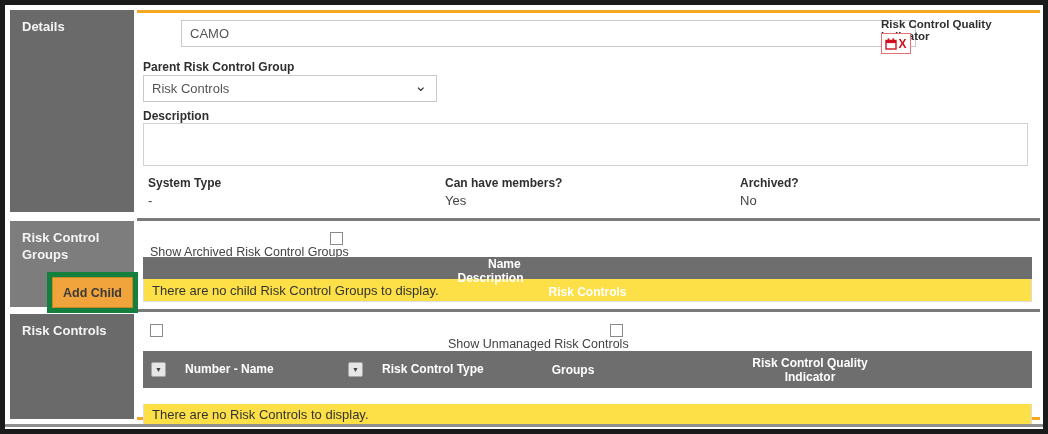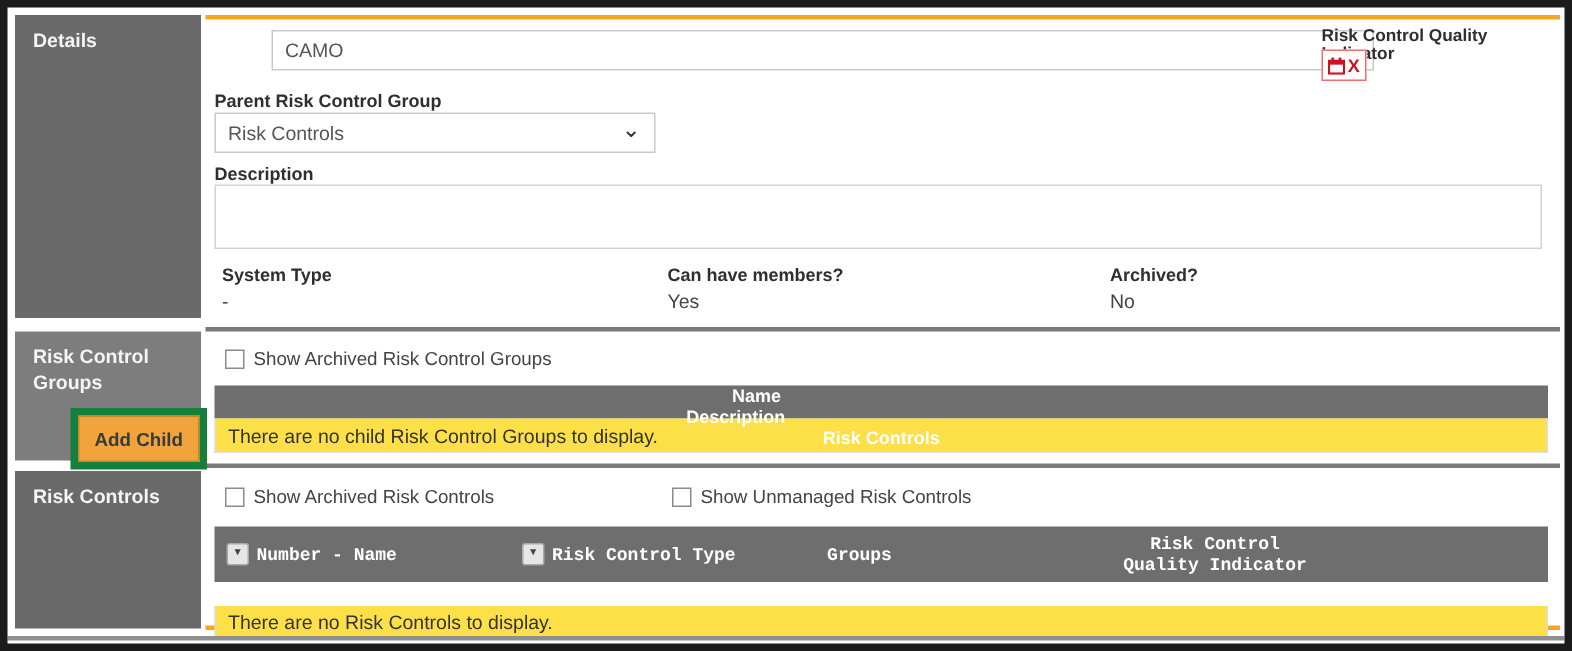--- a/index.html
+++ b/index.html
@@ -46,21 +46,21 @@
     font-size:13px; color:#555; padding:0 26px 0 8px; cursor:default; }
   #parent-select .chev { position:absolute; right:9px; top:1px; font-size:15px; color:#333; }
   #desc-label { left:143px; top:109px; }
   #desc-textarea { left:143px; top:123px; width:885px; height:43px;
     border:1px solid #d2d2d2; resize:none; font-family:"Liberation Sans",sans-serif;
     font-size:13px; color:#444; padding:4px 6px; }
   .fl { top:176px; } .fv { top:193px; }
   .fcol1 { left:148px; } .fcol2 { left:445px; } .fcol3 { left:740px; }
 
   
-  .cb-row { display:flex; align-items:flex-end; height:14px; }
+  .cb-row { display:flex; align-items:flex-end; height:14px;flex-direction:column; }
   .checkbox { width:13px; height:13px; border:1px solid #8a8a8a; background:#fff;
     display:inline-block; margin-right:6px; flex:0 0 auto; }
   .cb-label { font-size:12.5px; color:#444; white-space:nowrap; }
   #rcg-cb-row { left:150px; top:232px; }
   #rc-cb-row-1 { left:150px; top:324px; }
   #rc-cb-row-2 { left:448px; top:324px; }
 
   
   .tbl { left:143px; width:889px; }
   .thead { background:#6e6e6e; color:#ffffff; font-size:12px; font-weight:bold;
@@ -70,21 +70,21 @@
   #rcg-table { top:257px; }
   #rcg-table .thead { height:22px;flex-direction:column; }
   #rcg-table .trow { height:23px; }
   .rcg-c1 { width:215px; padding-left:8px; }
   .rcg-c2 { width:260px; }
   .rcg-c3 { flex:1; text-align:center; }
 
   #rc-table { top:351px; }
   #rc-table .thead { height:37px; }
   #rc-table .trow { height:22px;margin-top:16px; }
-  .hcell { display:flex; align-items:center; gap:5px;font-family:Liberation Mono, monospace; }
+  .hcell { display:flex; align-items:flex-start; gap:19px; }
   .rc-c1 { width:205px; padding-left:8px; }
   .rc-c2 { width:165px; }
   .rc-c3 { width:120px; justify-content:center; }
   .rc-c4 { width:250px; justify-content:center; }
   .rc-c5 { flex:1; justify-content:center; text-align:center; padding-right:45px;
     line-height:14px; }
   .rc-c5 span { max-width:130px; }
   .filter-btn { width:15px; height:15px; background:#e6e6e6; border:1px solid #a8a8a8;
     border-radius:2px; display:flex; align-items:center; justify-content:center;
     flex:0 0 auto; cursor:pointer; }
@@ -163,21 +163,20 @@
     <span>There are no child Risk Control Groups to display.</span>
   </div>
 </div>
 
 <div class="abs" id="add-child-box">
   <button id="add-child-btn">Add Child</button>
 </div>
 
 <div class="abs cb-row" id="rc-cb-row-1">
   <span class="checkbox"></span>
-  <span class="cb-label">Show Archived Risk Controls</span>
 </div>
 <div class="abs cb-row" id="rc-cb-row-2">
   <span class="checkbox"></span>
   <span class="cb-label">Show Unmanaged Risk Controls</span>
 </div>
 
 <div class="abs tbl" id="rc-table">
   <div class="thead">
     <div class="hcell rc-c1">
       <span class="filter-btn">

